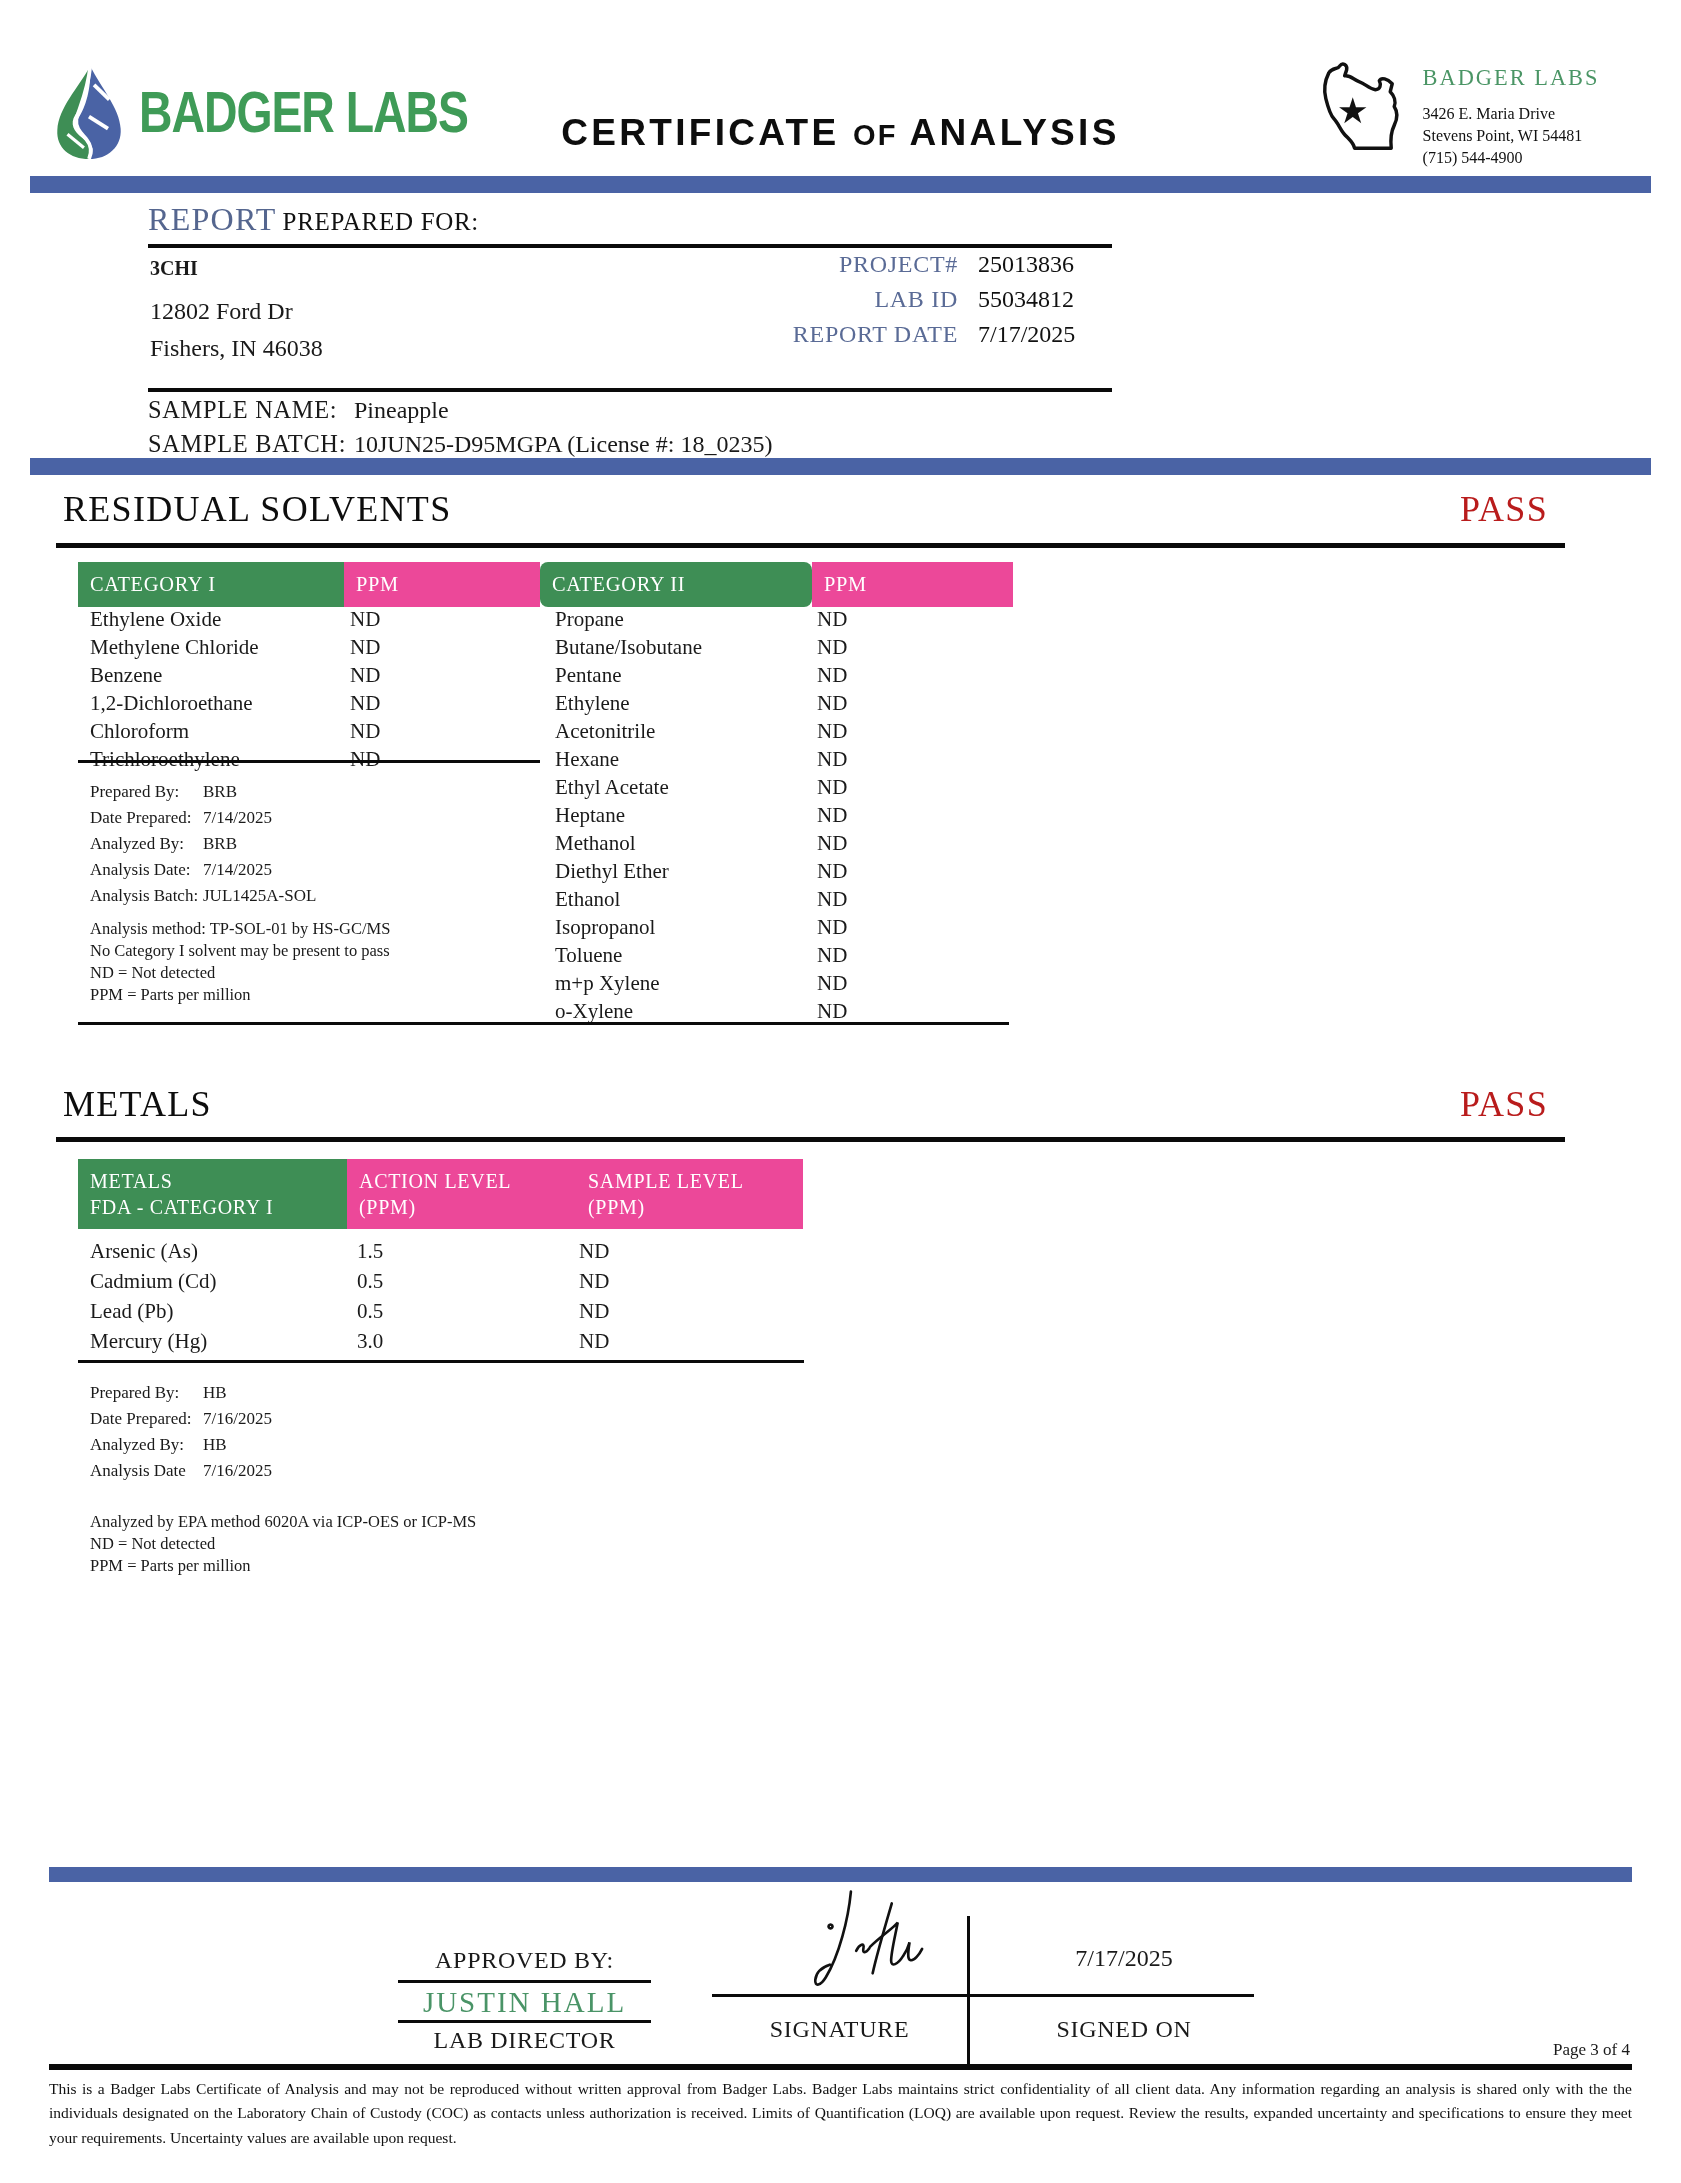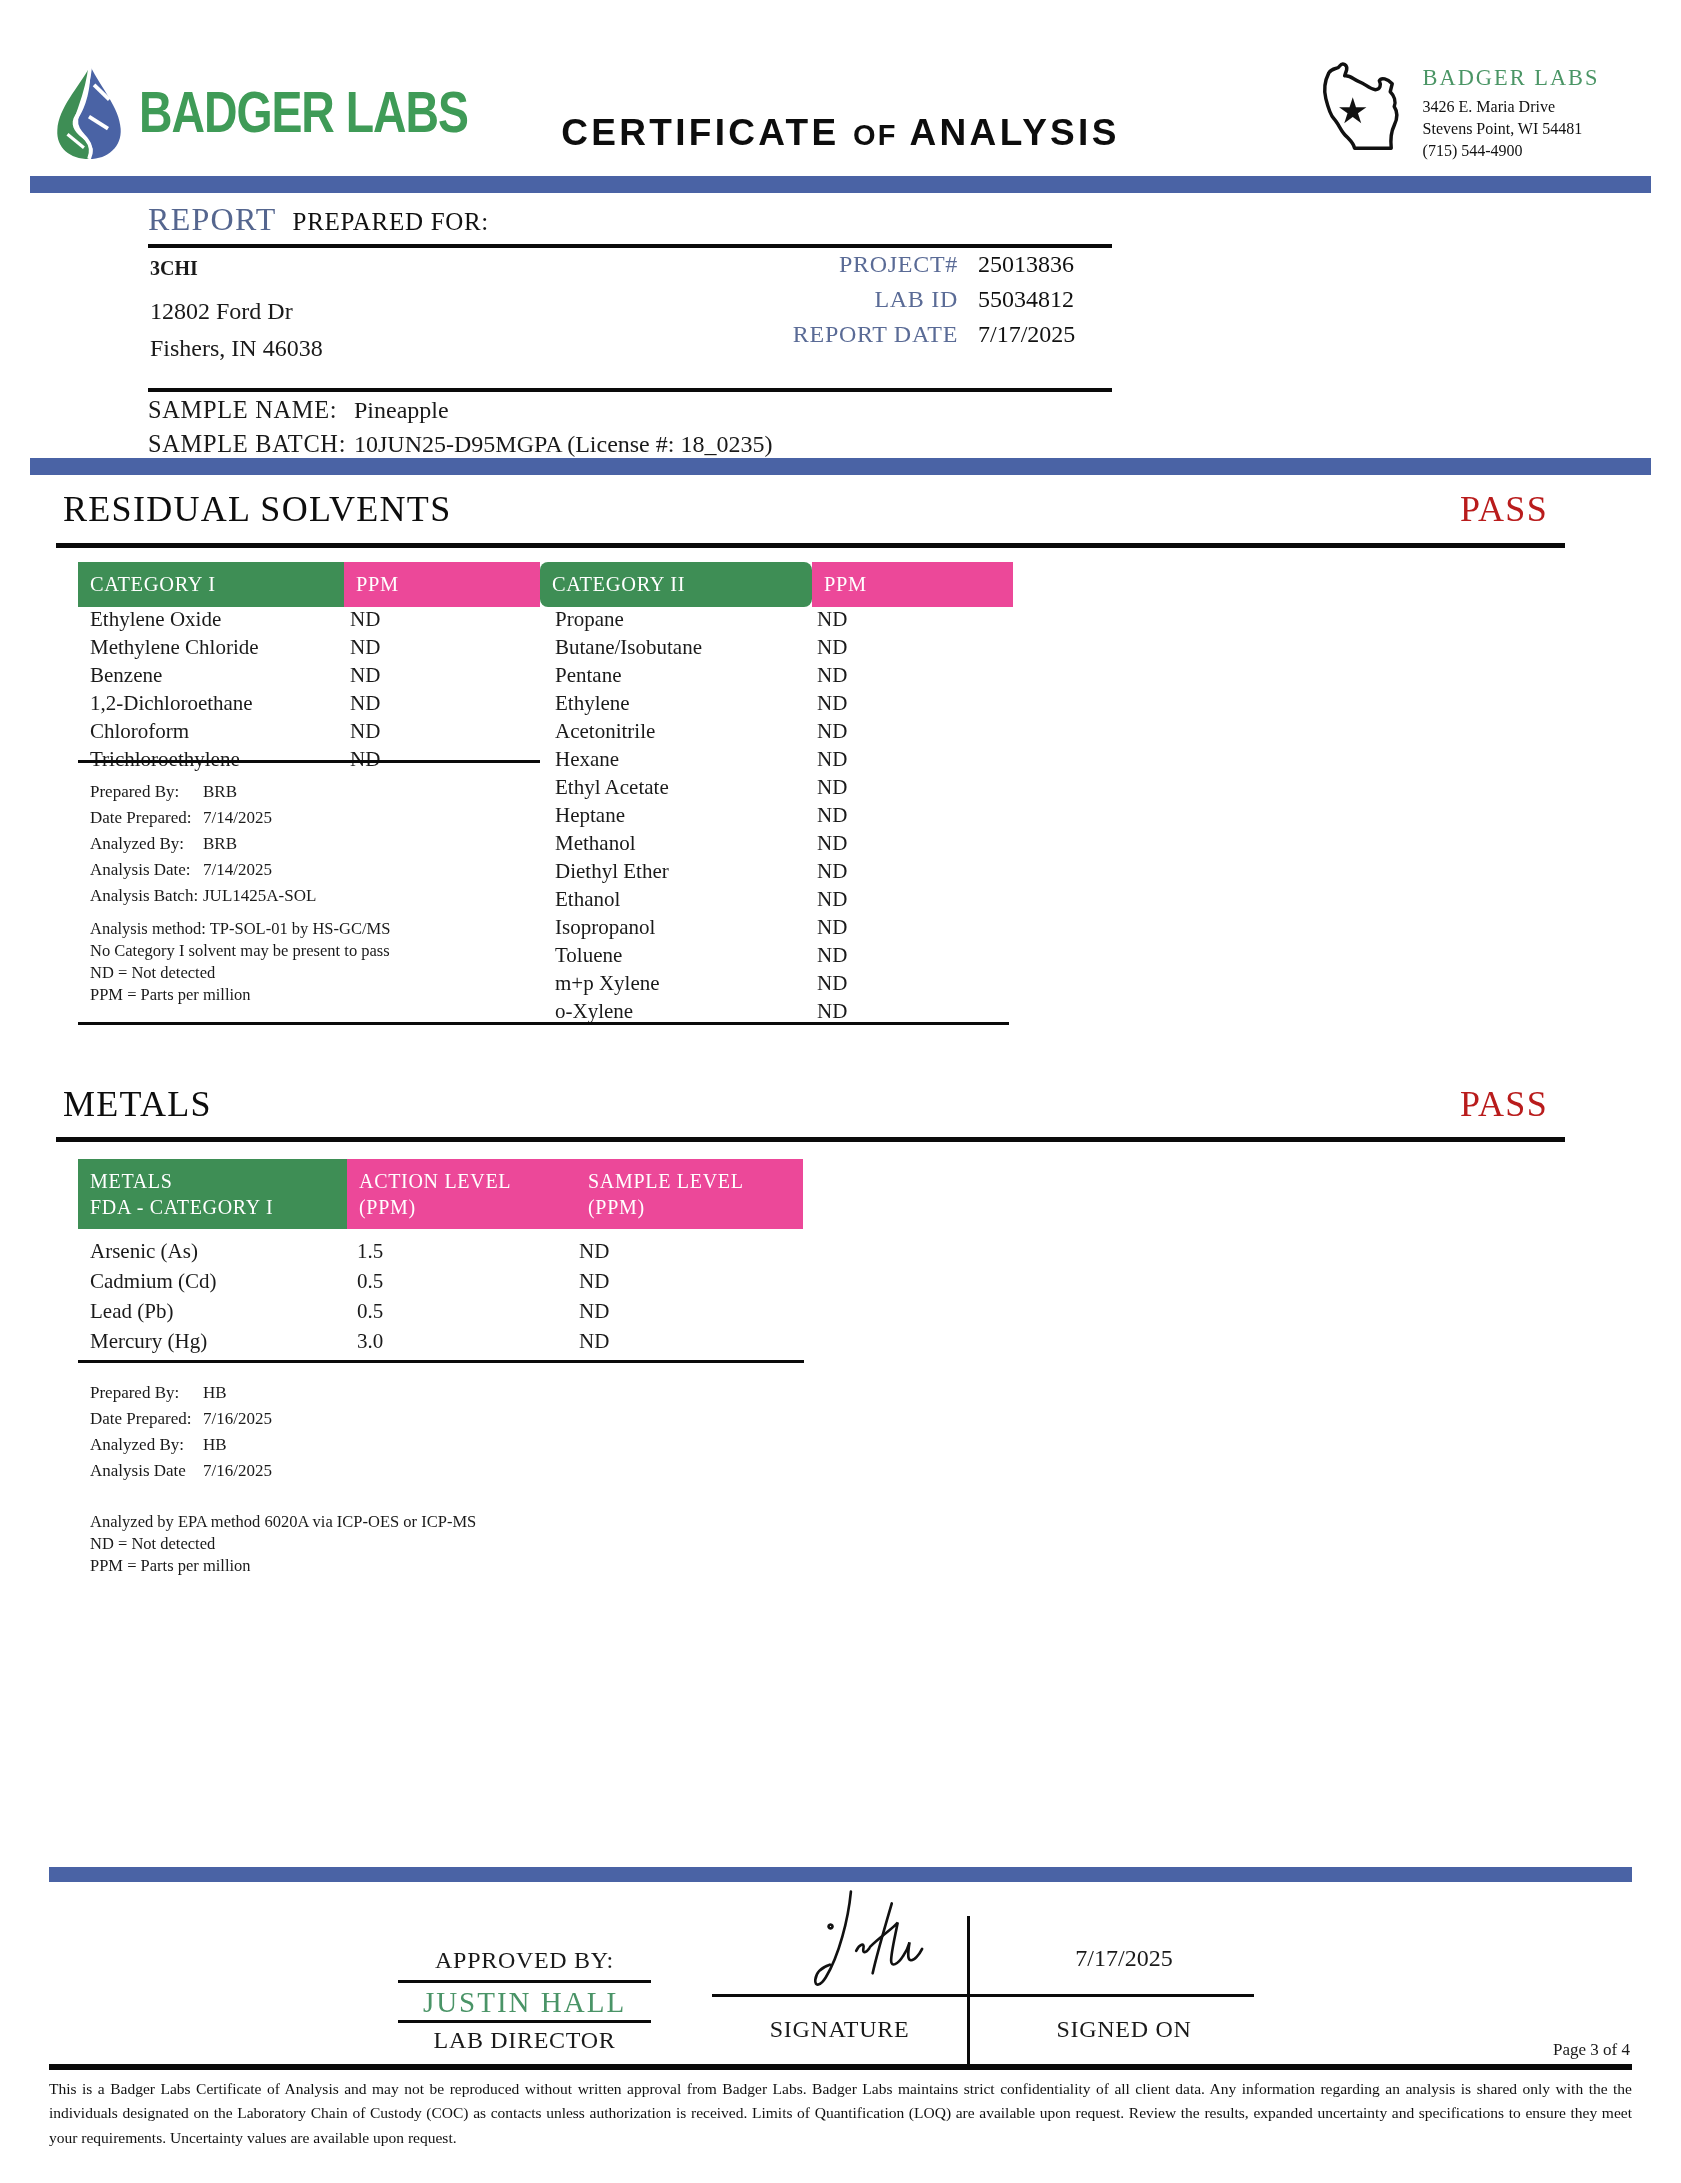--- a/index.html
+++ b/index.html
@@ -19,27 +19,27 @@
   .main-title {
     position:absolute; left:0; width:1681px; top:112px; text-align:center;
     font-family:"Liberation Sans", sans-serif; font-weight:bold; color:#0d0d0d;
     font-size:37px; letter-spacing:3.3px; white-space:nowrap;
   }
   .main-title .of { font-size:29px; letter-spacing:2px; }
   .right-logo { position:absolute; left:1307px; top:53px; display:flex; gap:6.6px; }
   .wi-svg { width:109px; height:117px; }
   .right-logo-text { padding-top:12px; }
   .right-logo-name { font-size:22.4px; color:#4a9565; letter-spacing:2px; white-space:nowrap; }
-  .right-logo-addr { font-size:16px; color:#111; line-height:1.38; margin-top:5px; }
+  .right-logo-addr { font-size:16px; color:#111; line-height:1.38; margin-top:12px; }
   .bar { position:absolute; left:30px; right:30px; height:17px; background:#4a63a5; }
   .bar1 { top:176px; }
   .bar2 { top:458px; }
   .bar3 { left:49px; right:49px; top:1867px; height:14.5px; }
   
-  .rpf { position:absolute; left:148px; top:201px; display:flex; align-items:baseline; gap:16px; white-space:nowrap; }
+  .rpf { position:absolute; left:148px; top:201px; display:flex; align-items:baseline; gap:6px; white-space:nowrap; }
   .rpf-accent { font-size:32px; color:#55668f; letter-spacing:1.3px; }
   .rpf-rest { font-size:25px; color:#111; letter-spacing:0.7px; }
   .hline { position:absolute; background:#0a0a0a; }
   .line-rpf { left:148px; width:964px; top:244px; height:4px; }
   .line-rpf2 { left:148px; width:964px; top:388px; height:4px; }
   .client-name { position:absolute; left:150px; top:257px; font-size:20px; font-weight:bold; }
   .client-a1 { position:absolute; left:150px; top:298px; font-size:24px; }
   .client-a2 { position:absolute; left:150px; top:335px; font-size:24px; }
   .meta-block { position:absolute; left:560px; top:251px; width:550px; }
   .meta-row { display:flex; height:35px; align-items:baseline; }

